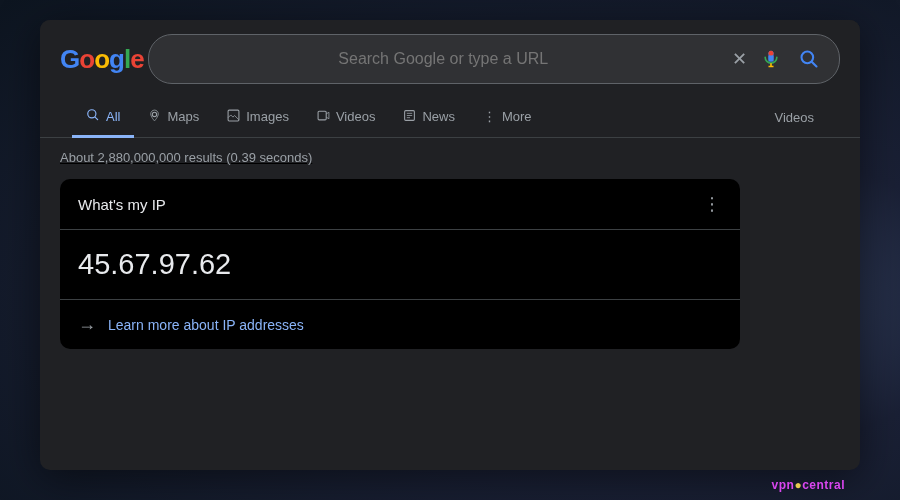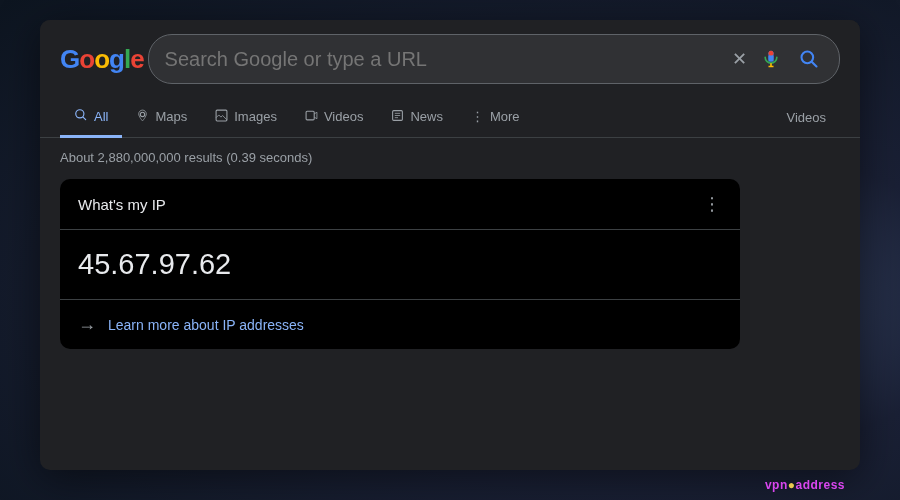--- a/index.html
+++ b/index.html
@@ -65,21 +65,22 @@
       gap: 10px;
       border: 1px solid #5f6368;
     }
 
     .search-input {
       flex: 1;
       background: transparent;
       border: none;
       outline: none;
       color: #e8eaed;
-      font-size: 20px;
+      font-size: 16px;
+      text-align: center;
     }
 
     .search-clear-icon {
       color: #9aa0a6;
       font-size: 18px;
       cursor: pointer;
     }
 
     .mic-icon {
       display: flex;
@@ -94,21 +95,21 @@
       align-items: center;
       justify-content: center;
       width: 28px;
       height: 28px;
     }
 
     
     .nav-tabs {
       display: flex;
       align-items: center;
-      padding: 0 20px;
+      padding: 0 32px;
       border-bottom: 1px solid #3c4043;
       background: #202124;
     }
 
     .nav-tab {
       display: flex;
       align-items: center;
       gap: 6px;
       padding: 10px 14px;
       color: #9aa0a6;
@@ -133,20 +134,21 @@
       padding: 10px 14px;
       color: #9aa0a6;
       font-size: 13px;
       cursor: pointer;
     }
 
     
     .results-area {
       padding: 12px 20px;
       background: #202124;
+      text-decoration: underline;
     }
 
     .results-count {
       color: #9aa0a6;
       font-size: 13px;
       margin-bottom: 14px;
     }
 
     
     .ip-card {
@@ -343,14 +345,14 @@
       <div class="ip-card-footer">
         <span class="arrow-icon">→</span>
         <a class="learn-more-link" href="#">Learn more about IP addresses</a>
       </div>
     </div>
   </div>
 
 </div>
 
 <div class="watermark">
-  <span>vpn</span><span style="color:#e8c850">●</span><span>address</span>
+  <span>vpn</span><span style="color:#e8c850">●</span><span>central</span>
 </div>
 
 </body></html>

